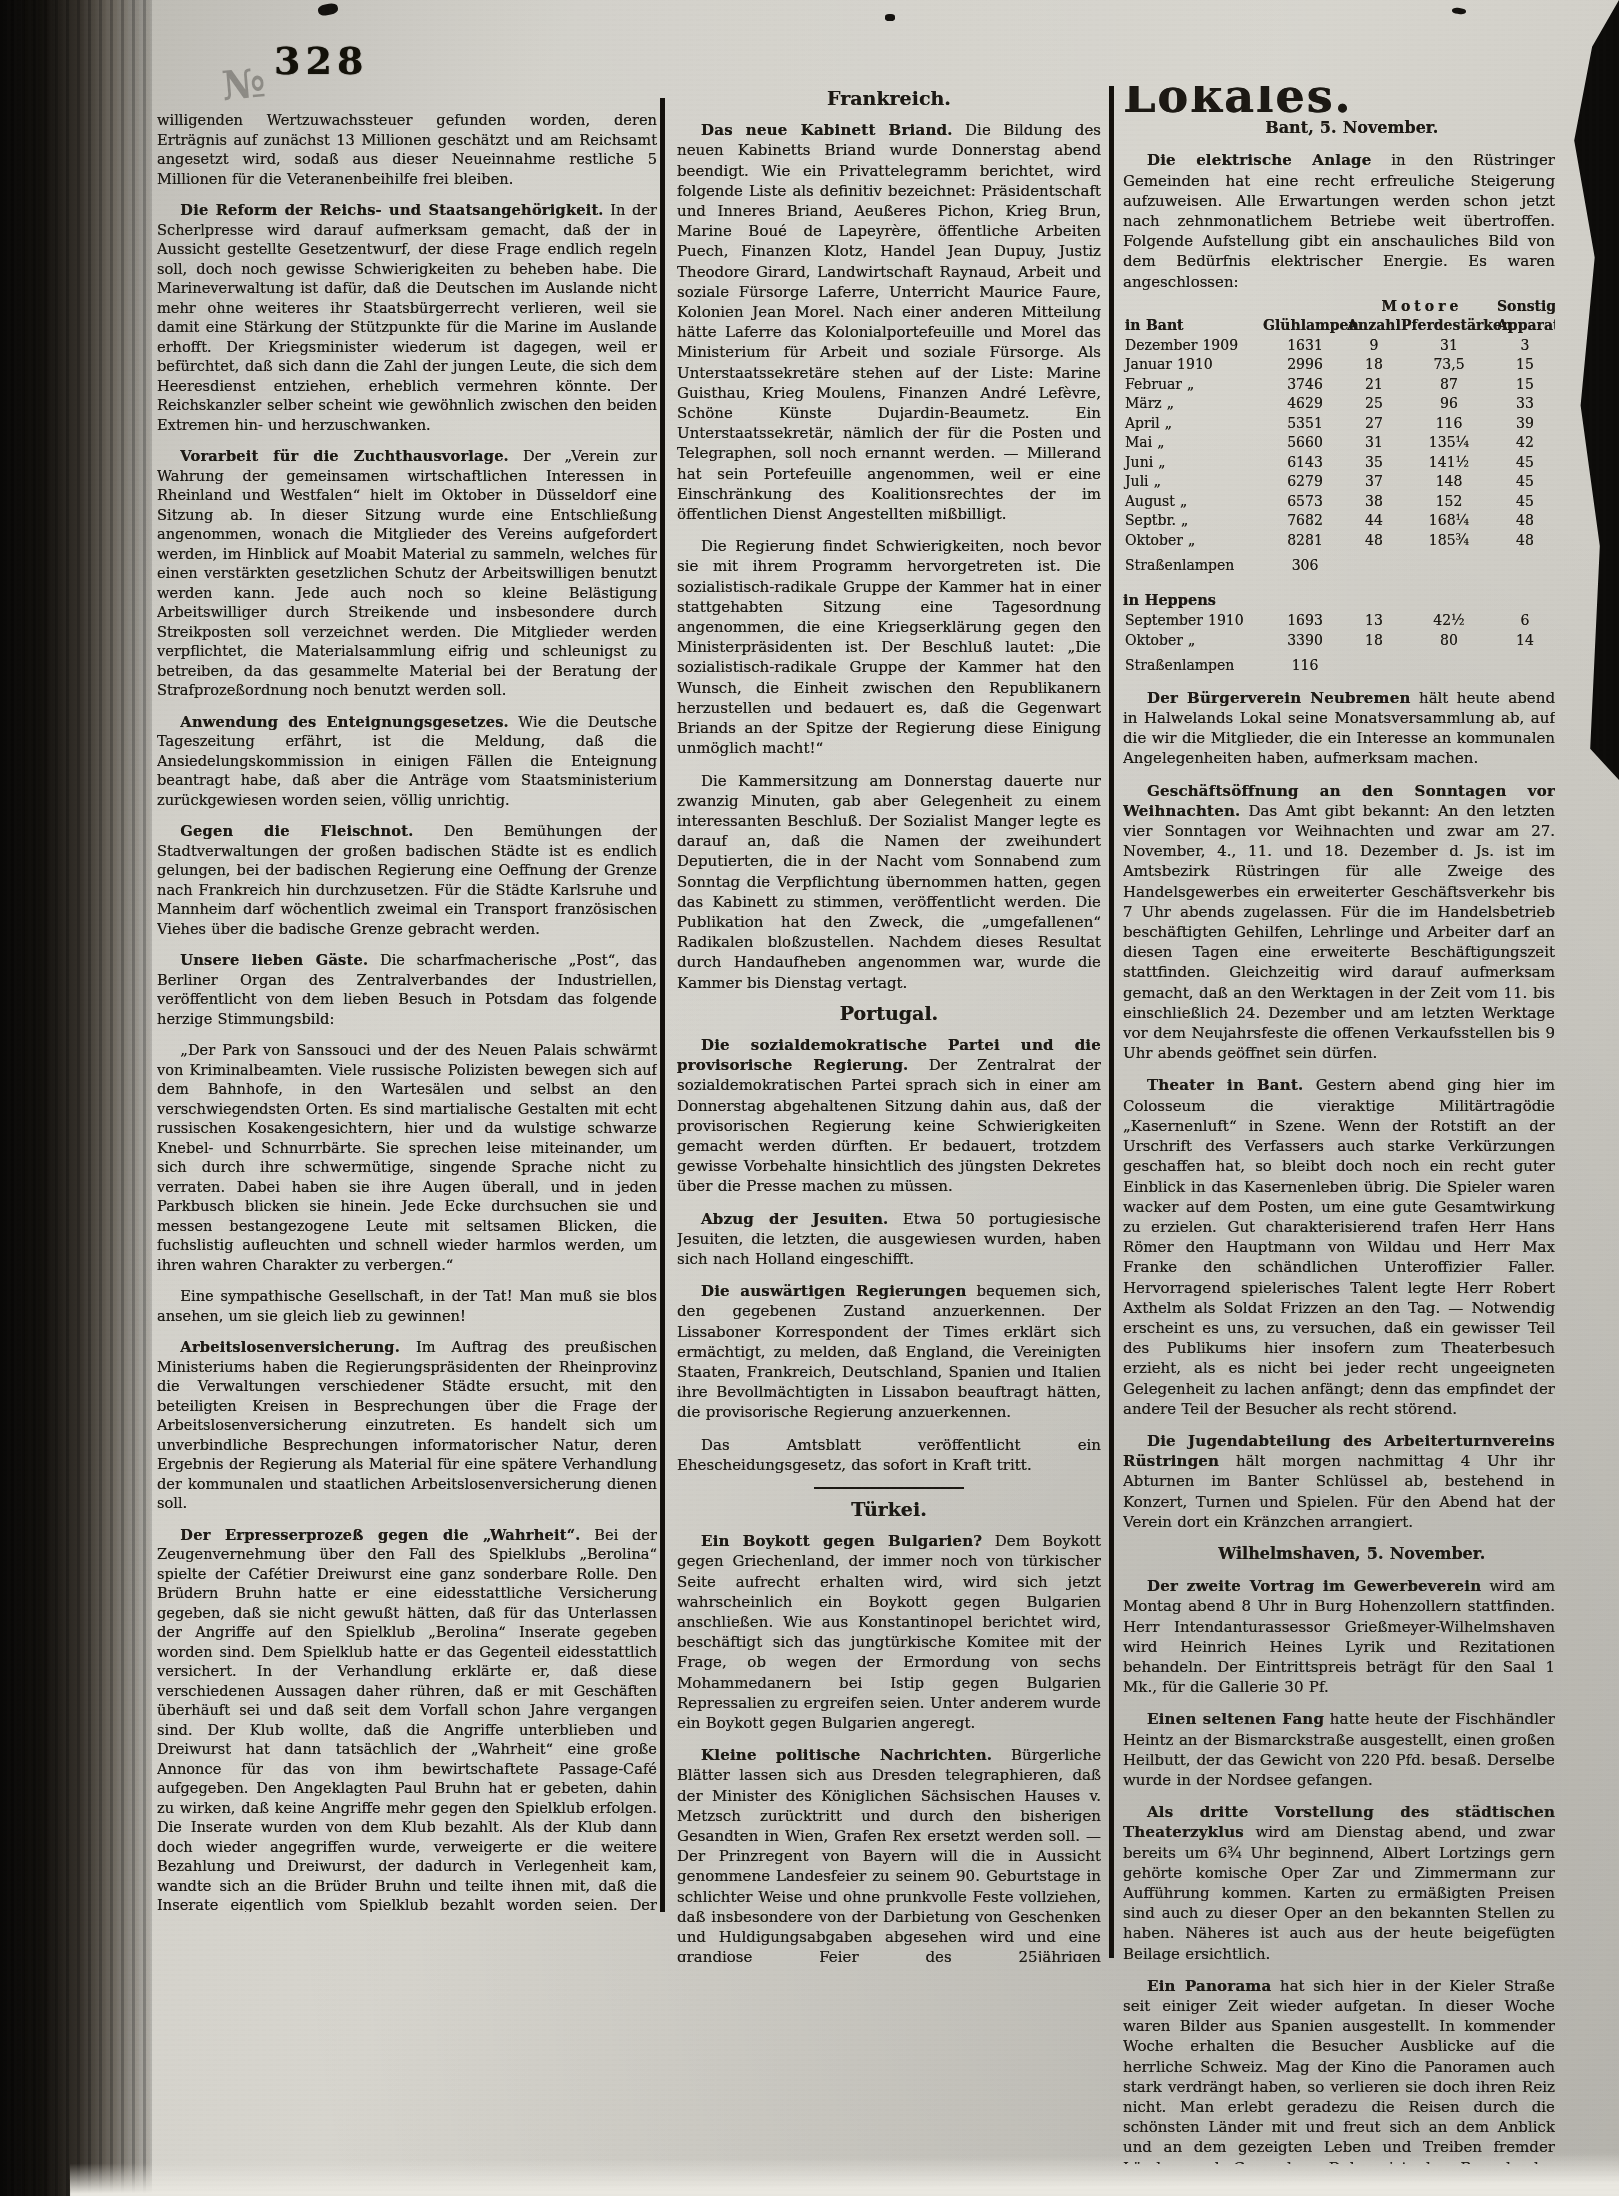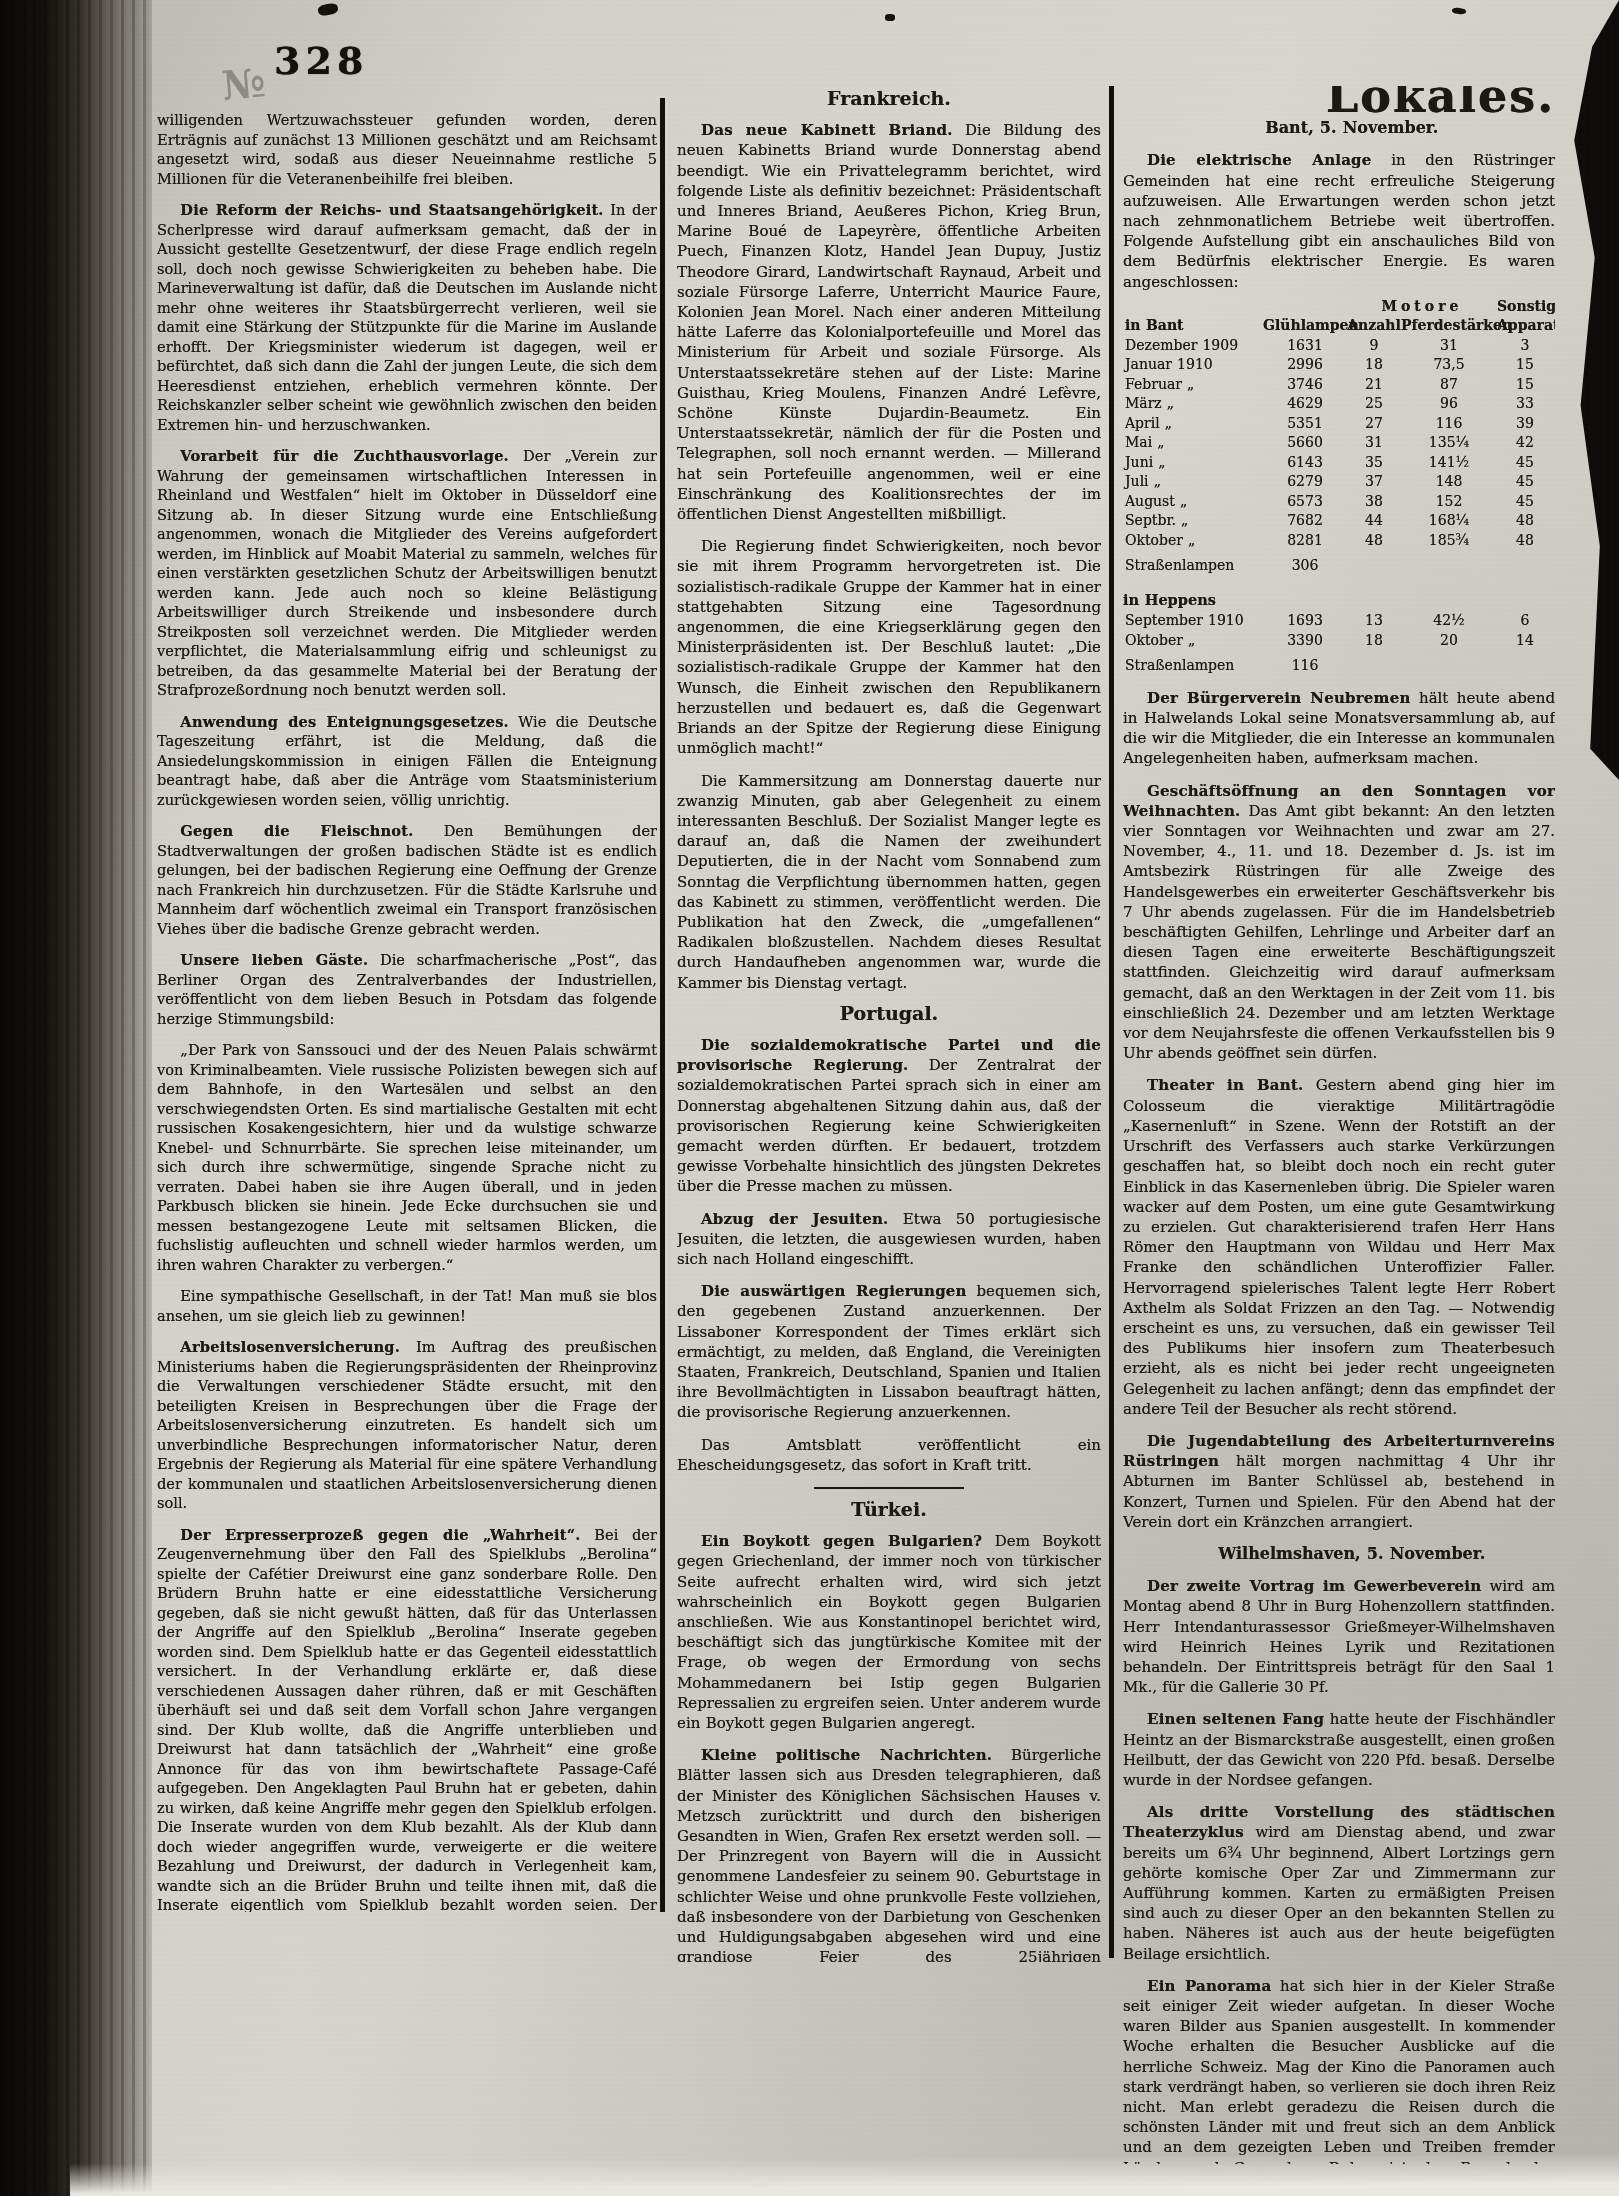--- a/index.html
+++ b/index.html
@@ -42,21 +42,21 @@
   .sec.first{margin-top:0;}
   .shortrule{width:150px;height:2px;background:#1a1712;margin:12px auto 0;}
   .vrule{position:absolute;width:5px;background:#14110d;}
 
   .col1{left:157px;top:98px;width:500px;height:1814px;font-size:14.6px;line-height:19.5px;}
   .v1{left:660px;top:98px;height:1814px;}
   .col2{left:677px;top:88px;width:424px;height:1874px;font-size:15px;line-height:20.2px;}
   .v2{left:1109px;top:86px;height:1872px;}
   .col3{left:1123px;top:86px;width:432px;height:2078px;font-size:15px;line-height:20.2px;}
 
-  .bighead{font-weight:700;font-size:46px;text-align:right;margin:0 0 8px;letter-spacing:2px;
+  .bighead{font-weight:700;font-size:46px;text-align:left;margin:0 0 8px;letter-spacing:2px;
     text-shadow:.5px 0 0 #1c1914;}
   .dateline{text-align:center;font-weight:700;font-size:16px;margin:5px 0 3px;text-indent:0;}
 
   .etable{--cols:140px 84px 54px 96px 56px;margin:5px 0 7px;font-size:14px;line-height:19.5px;
     text-align:left;}
   .trow{display:grid;grid-template-columns:var(--cols);}
   .trow span{text-align:center;}
   .trow .tl{text-align:left;padding-left:2px;}
   .thead1 .mot{grid-column:3/5;font-weight:700;letter-spacing:4px;}
   .thead1 .sons{grid-column:5;font-weight:700;}
@@ -234,21 +234,21 @@
             <span>1693</span>
             <span>13</span>
             <span>42½</span>
             <span>6</span>
           </div>
 
           <div class="trow">
             <span class="tl">Oktober „</span>
             <span>3390</span>
             <span>18</span>
-            <span>20</span>
+            <span>80</span>
             <span>14</span>
           </div>
         </div>
       <div class="trow" style="margin-top:6px;">
         <span class="tl">Straßenlampen</span>
         <span>116</span>
         <span></span>
           <span></span>
           <span></span>
       </div>

